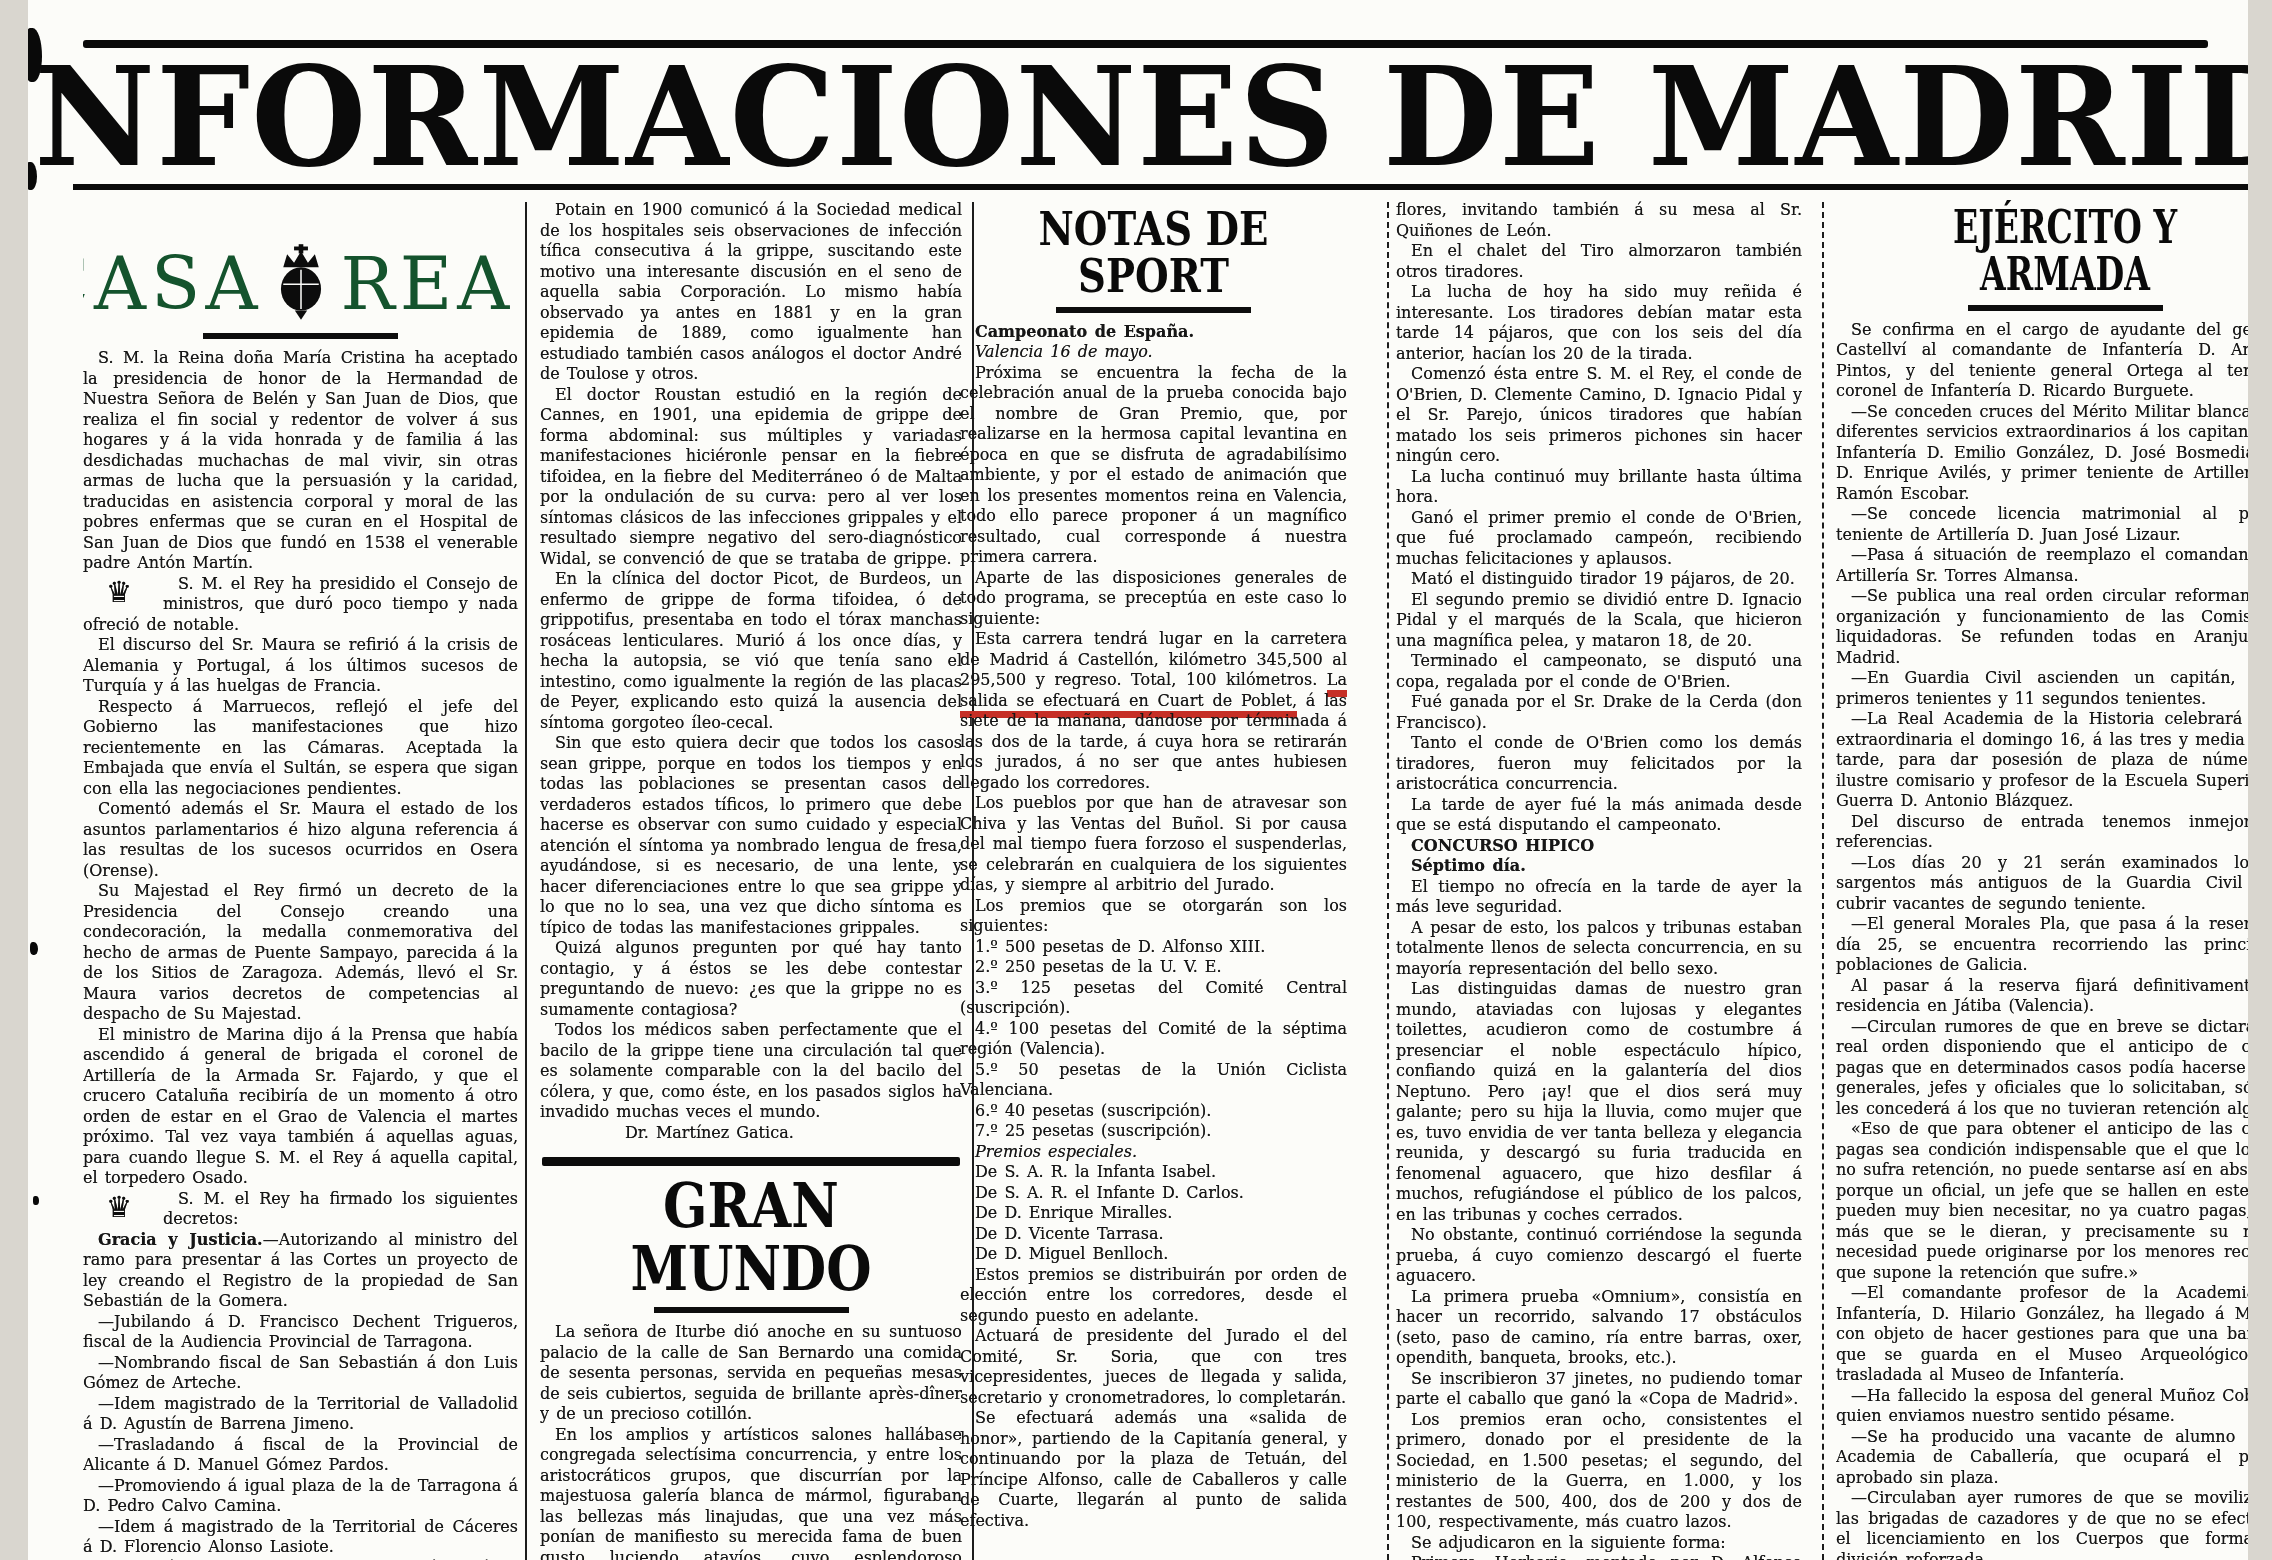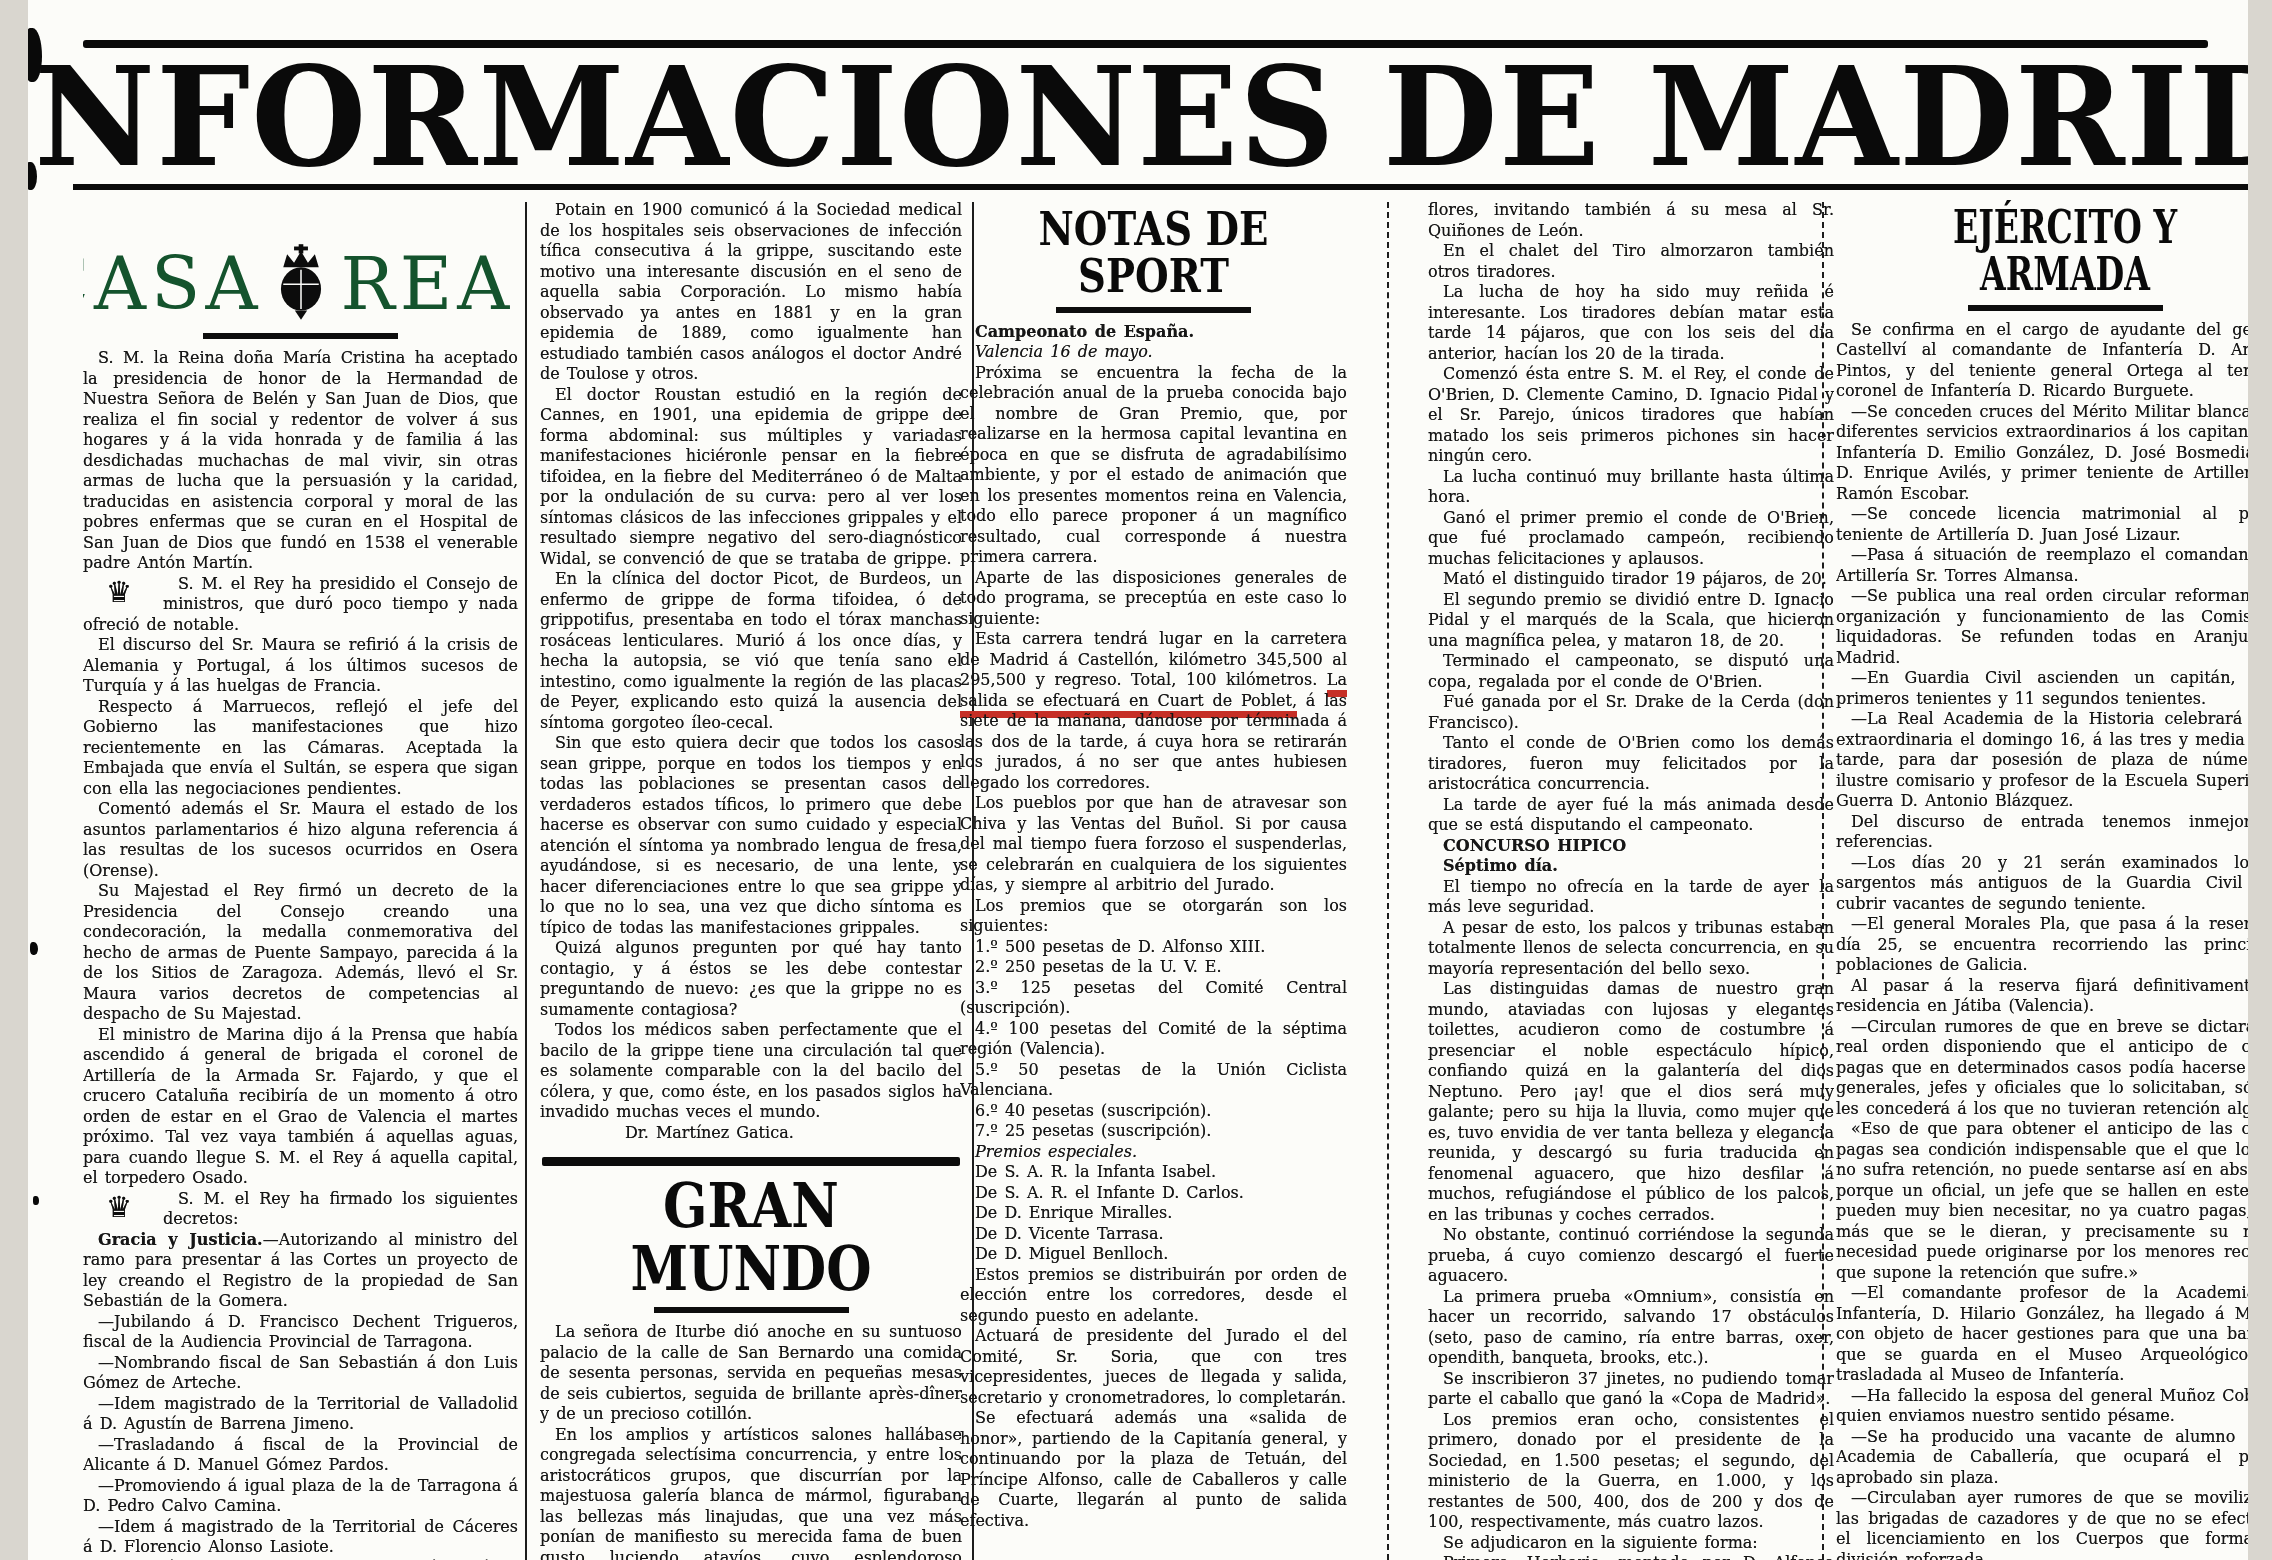--- a/index.html
+++ b/index.html
@@ -12,21 +12,21 @@
   .masthead{position:absolute;left:0;right:0;top:44px;text-align:center;white-space:nowrap;
             font-weight:bold;font-size:112px;line-height:120px;letter-spacing:1px;color:#0a0a0a;
             transform:scale(1.18,1.22);transform-origin:center top;}
   .rule-mast{position:absolute;left:45px;right:0;top:184px;height:6px;background:#0b0b0b;}
 
   
   .col{position:absolute;top:200px;bottom:0;overflow:hidden;}
   .col-1{left:55px;width:435px;}
   .col-2{left:512px;width:422px;}
   .col-3{left:932px;width:387px;}
-  .col-4{left:1400px;width:406px;}
+  .col-4{left:1368px;width:406px;}
   .col-5{left:1808px;width:458px;}
   .vdiv{position:absolute;top:202px;bottom:0;width:0;border-left:2px solid #1c1c1c;}
   .vdiv.dashed{border-left-style:dashed;}
   .d1{left:497px;} .d2{left:944px;} .d3{left:1359px;} .d4{left:1794px;}
 
   
   .col p{margin:0;font-size:16px;line-height:20.5px;text-align:justify;text-indent:15px;
          word-spacing:2px;text-shadow:0 0 .5px rgba(10,10,10,.65);}
   p.cont{text-indent:0;}
   .lead{font-weight:bold;}

